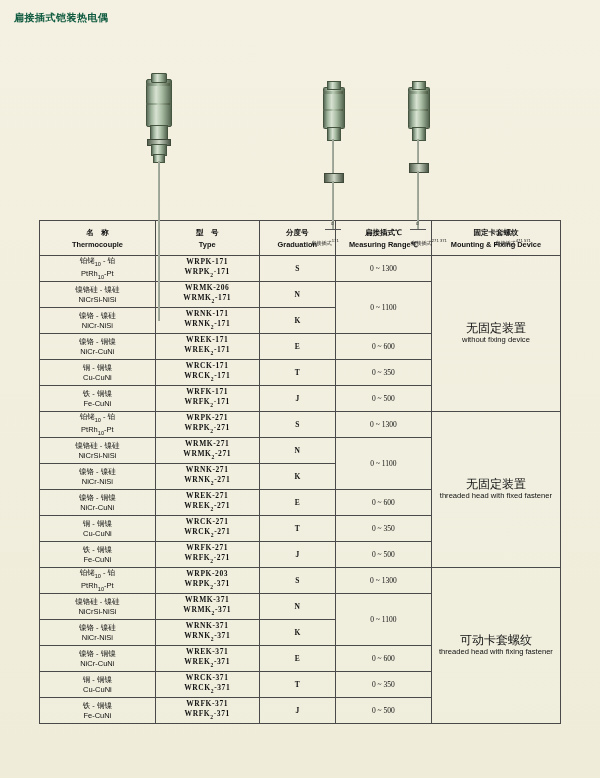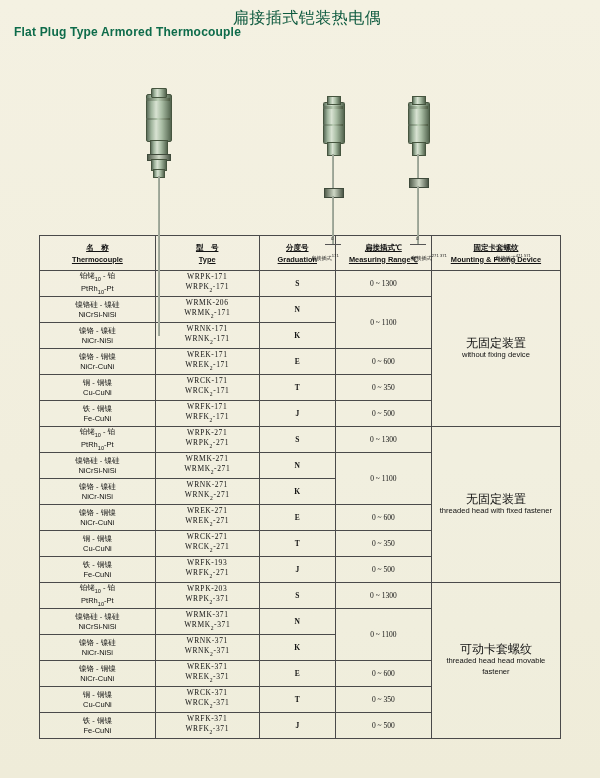--- a/index.html
+++ b/index.html
@@ -20,26 +20,25 @@
     height: 778px;
     position: relative;
     background: linear-gradient(180deg, #f4f1e2 0%, #f1eedd 60%, #efecd9 100%);
   }
 
   
   .header {
     padding: 10px 0 0 14px;
   }
   .title-cn {
-    font-size: 16px;
-    font-weight: normal;
+    font-size: 10px;
+    font-weight: bold;
     color: #0e5a3f;
     letter-spacing: 0.5px;
     line-height: 15px;
-    text-align: center;
   }
   .title-en {
     font-size: 12px;
     font-weight: bold;
     color: #0d6b4a;
     line-height: 15px;
     letter-spacing: 0.2px;
   }
 
   
@@ -108,21 +107,20 @@
     text-align: center;
     vertical-align: middle;
     font-size: 7.5px;
     color: #111;
   }
   .hdr td {
     height: 34px;
     line-height: 11px;
     font-weight: bold;
     font-size: 8.6px;
-    text-decoration: underline;
   }
   .hdr .en {
     font-weight: bold;
     font-size: 7.4px;
     display: block;
     margin-top: 1px;
   }
   .col-desc { width: 116px; }
   .col-type { width: 104px; }
   .col-grad { width: 76px; }
@@ -135,20 +133,21 @@
   .cell-desc {
     line-height: 10px;
     font-size: 7.6px;
   }
   .cell-desc .l2 { display: block; }
   .cell-type {
     font-family: "Liberation Serif", serif;
     font-size: 8.4px;
     letter-spacing: 0.6px;
     line-height: 10px;
+    font-weight: bold;
   }
   .cell-type .l2 { display: block; }
   .cell-grad {
     font-family: "Liberation Serif", serif;
     font-size: 9px;
     font-weight: bold;
   }
   .cell-range {
     font-family: "Liberation Serif", serif;
     font-size: 8.4px;
@@ -162,21 +161,20 @@
   sub { font-size: 5.6px; }
   sup { font-size: 5.6px; }
 </style>
 </head>
 <body>
 
 <div class="page">
 
   <div class="header">
     <div class="title-cn">扁接插式铠装热电偶</div>
-    <div class="title-en">Flat Plug Type Armored Thermocouple</div>
   </div>
 
   <div class="illustration">
 
     <div class="probe" style="left:130px; top:2px; width:60px; height:180px;">
 
       <div class="head-body" style="left:16px; top:48px; width:24px; height:46px; border-radius:2px;"></div>
       <div class="band" style="left:16px; top:52px; width:24px; height:3px;"></div>
       <div class="band" style="left:16px; top:72px; width:24px; height:2px;"></div>
       <div class="head-body" style="left:21px; top:42px; width:14px; height:8px; border-radius:1px;"></div>
@@ -390,41 +388,41 @@
       </td>
       <td class="cell-grad">T</td>
       <td class="cell-range">0 ~ 350</td>
     </tr>
     <tr class="row">
       <td class="cell-desc">
         <span>铁 - 铜镍</span>
         <span class="l2">Fe-CuNi</span>
       </td>
       <td class="cell-type">
-        <span>WRFK-193</span>
+        <span>WRFK-271</span>
         <span class="l2">WRFK<sub>2</sub>-271</span>
       </td>
       <td class="cell-grad">J</td>
       <td class="cell-range">0 ~ 500</td>
     </tr>
 
     <tr class="row">
       <td class="cell-desc">
         <span>铂铑<sub>10</sub> - 铂</span>
         <span class="l2">PtRh<sub>10</sub>-Pt</span>
       </td>
       <td class="cell-type">
         <span>WRPK-203</span>
         <span class="l2">WRPK<sub>2</sub>-371</span>
       </td>
       <td class="cell-grad">S</td>
       <td class="cell-range">0 ~ 1300</td>
       <td class="cell-mount" rowspan="6">
         <span class="cn">可动卡套螺纹</span>
-        <span class="en">threaded head head movable fastener</span>
+        <span class="en">threaded head with fixing fastener</span>
       </td>
     </tr>
     <tr class="row">
       <td class="cell-desc">
         <span>镍铬硅 - 镍硅</span>
         <span class="l2">NiCrSi-NiSi</span>
       </td>
       <td class="cell-type">
         <span>WRMK-371</span>
         <span class="l2">WRMK<sub>2</sub>-371</span>

